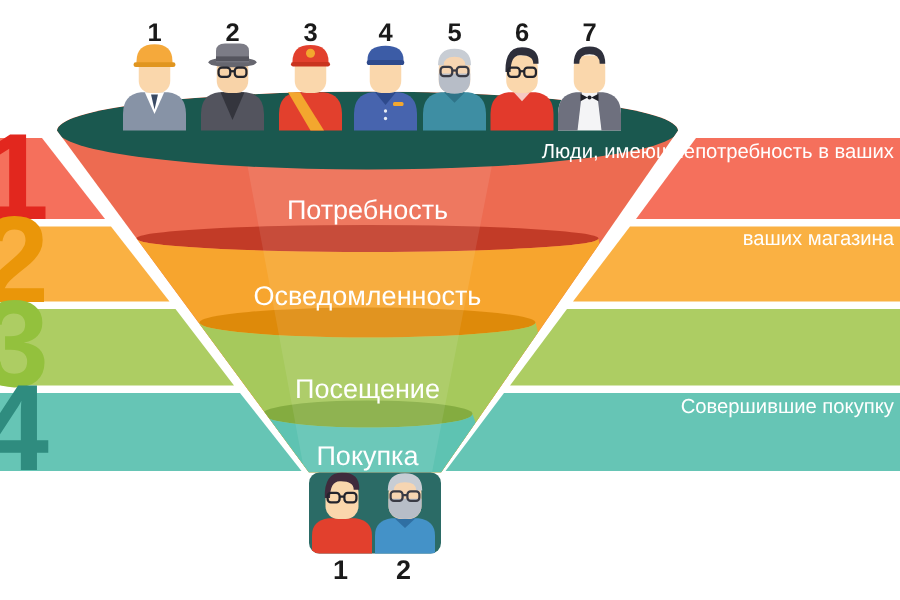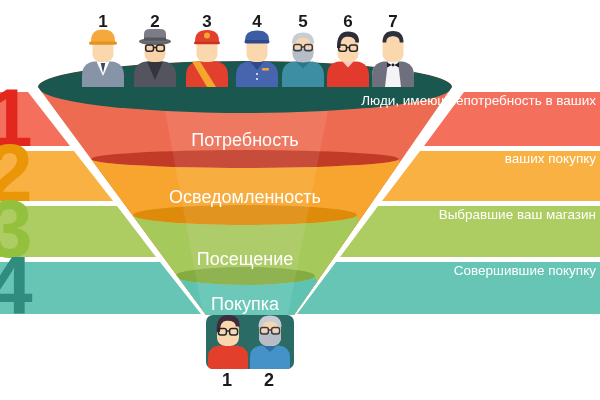--- a/index.html
+++ b/index.html
@@ -198,22 +198,19 @@
     <text class="bot-num" x="227" y="386">1</text>
     <text class="bot-num" x="269" y="386">2</text>
   </g>
 </svg>
 
 <div class="rdesc rdesc-s1">
   <div><span>Люди, имеющие</span></div>
   <div><span>потребность в </span><b>ваших</b></div>
 </div>
 <div class="rdesc rdesc-s2">
-  <div><b>ваших</b><span> покупку</span></div>
-</div>
-<div class="rdesc rdesc-s3">
-  <div><span>Выбравшие </span><b>ваш</b><span> магазин</span></div>
+  <div><b>ваших</b><span> магазина</span></div>
 </div>
 <div class="rdesc rdesc-s4">
   <div><span>Совершившие покупку</span></div>
 </div>
 
 </div>
 
 </body></html>

